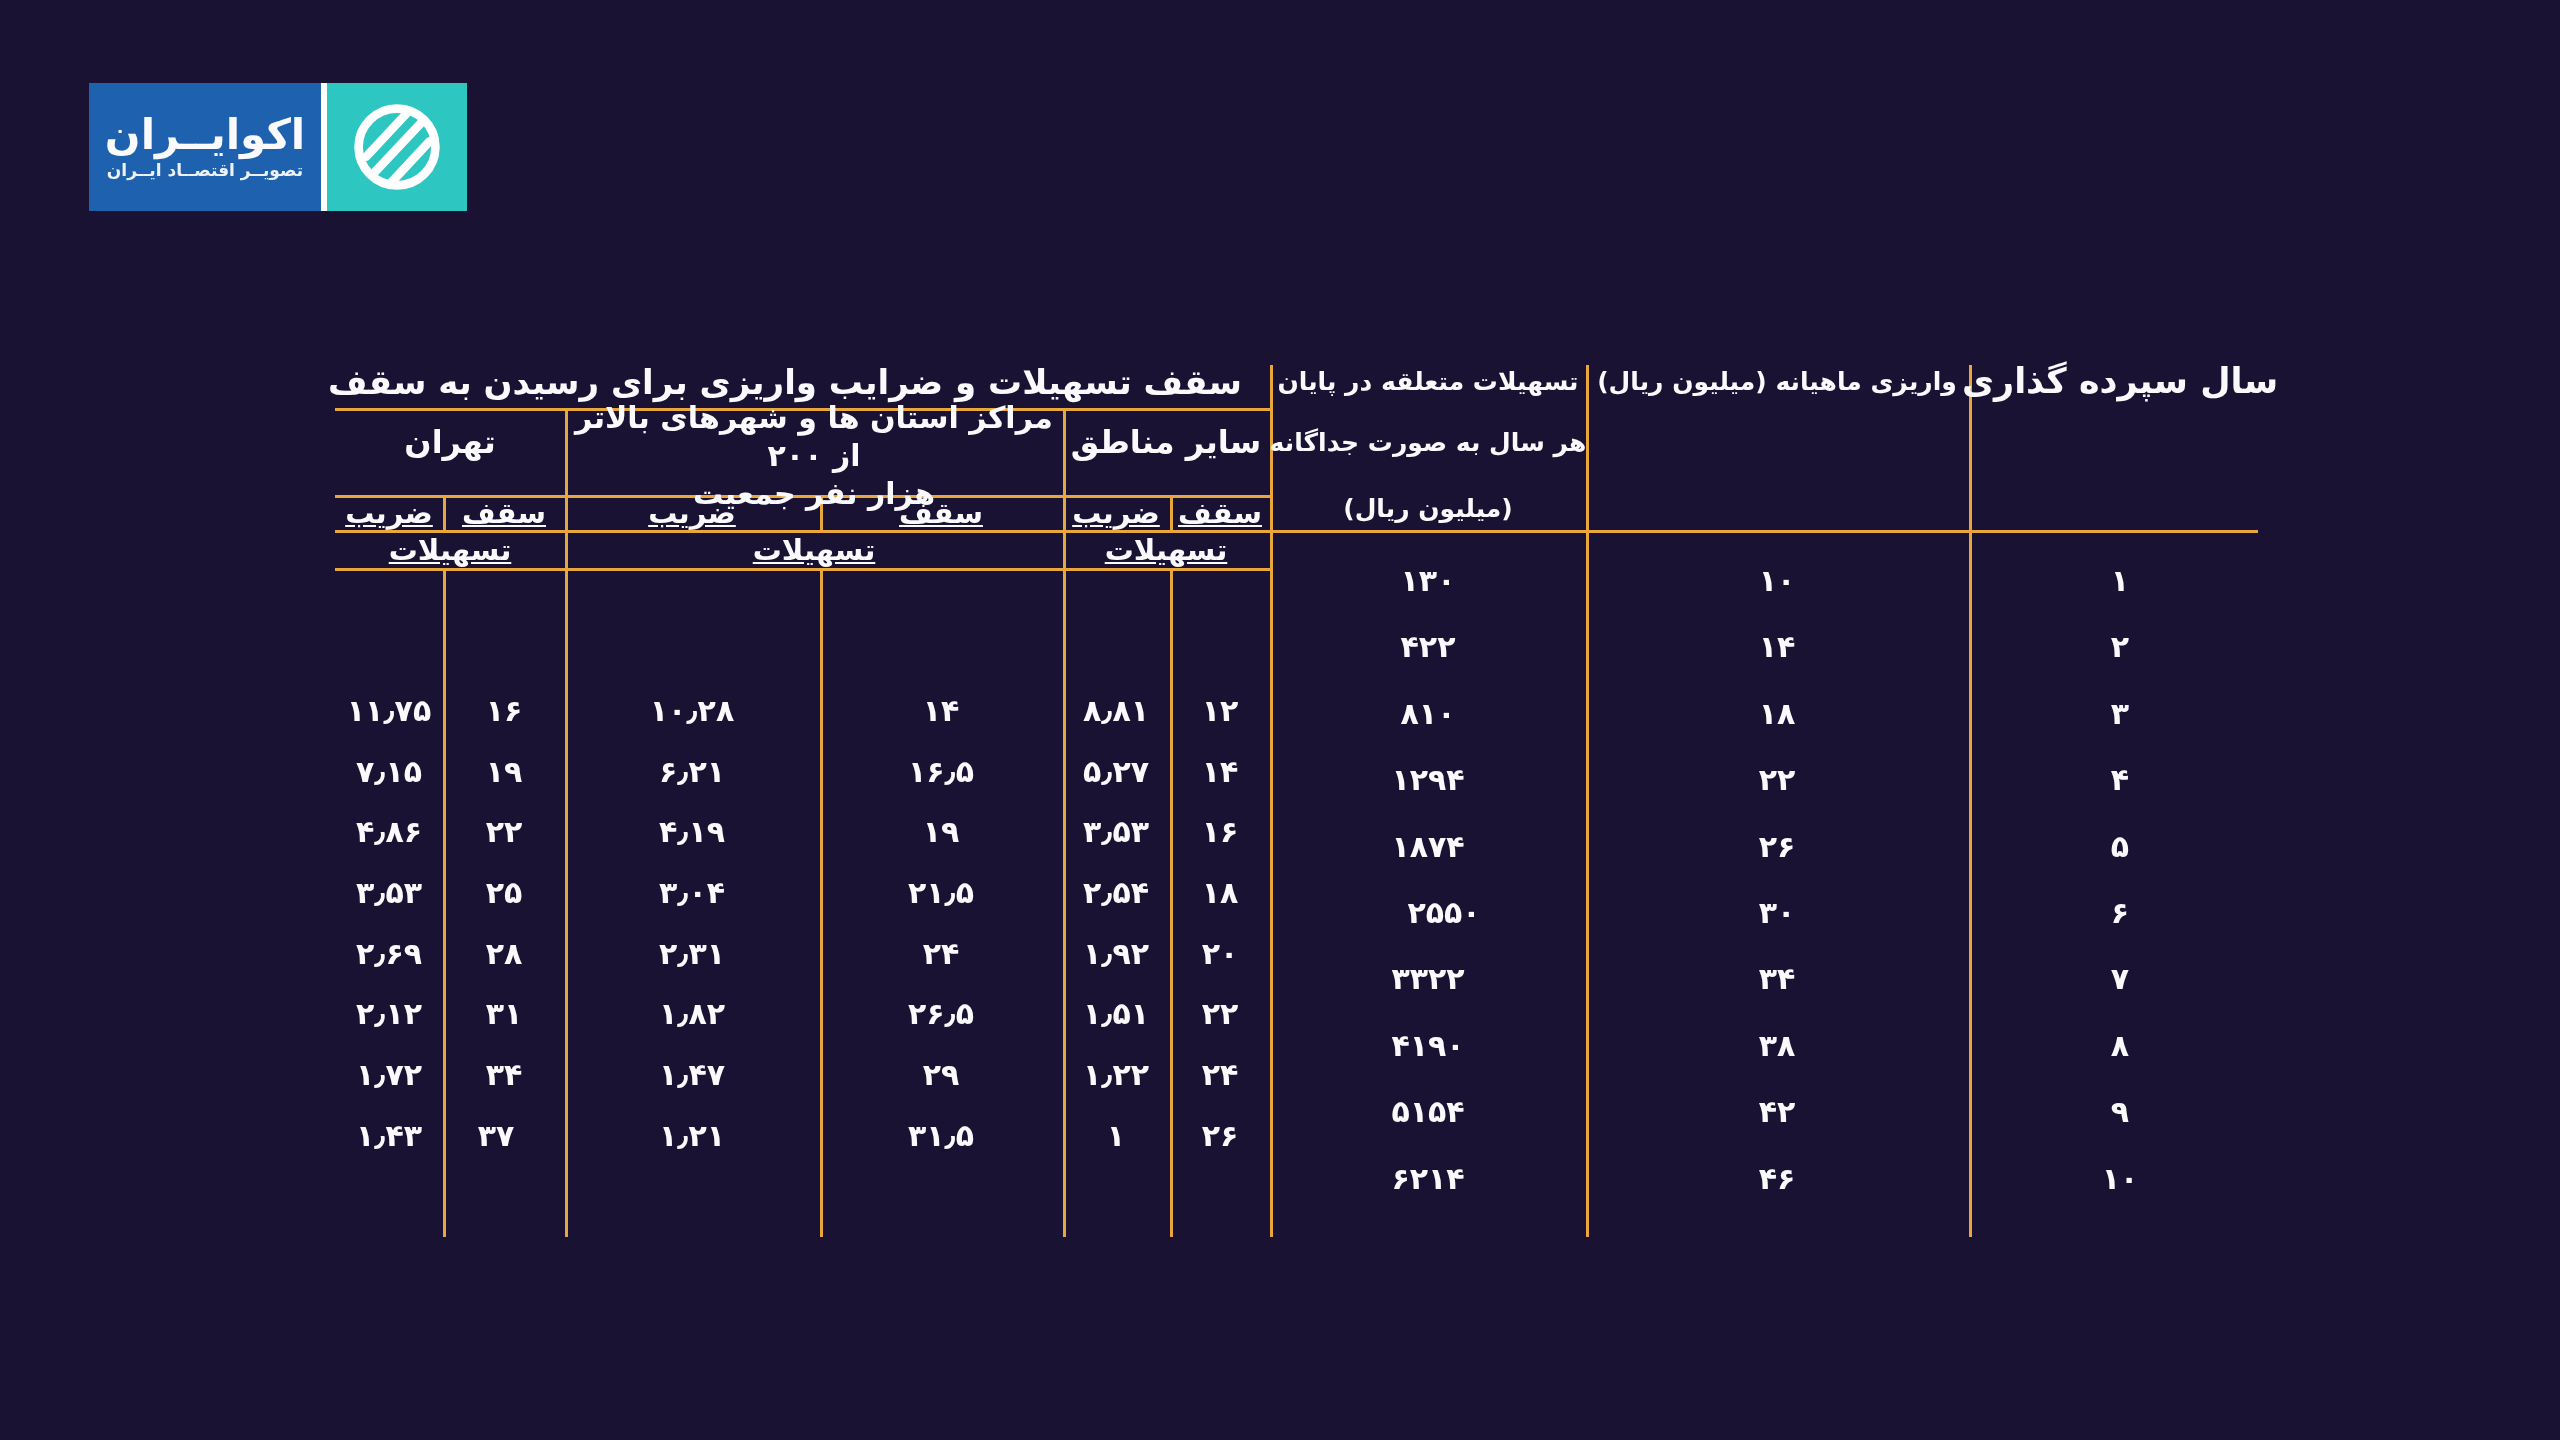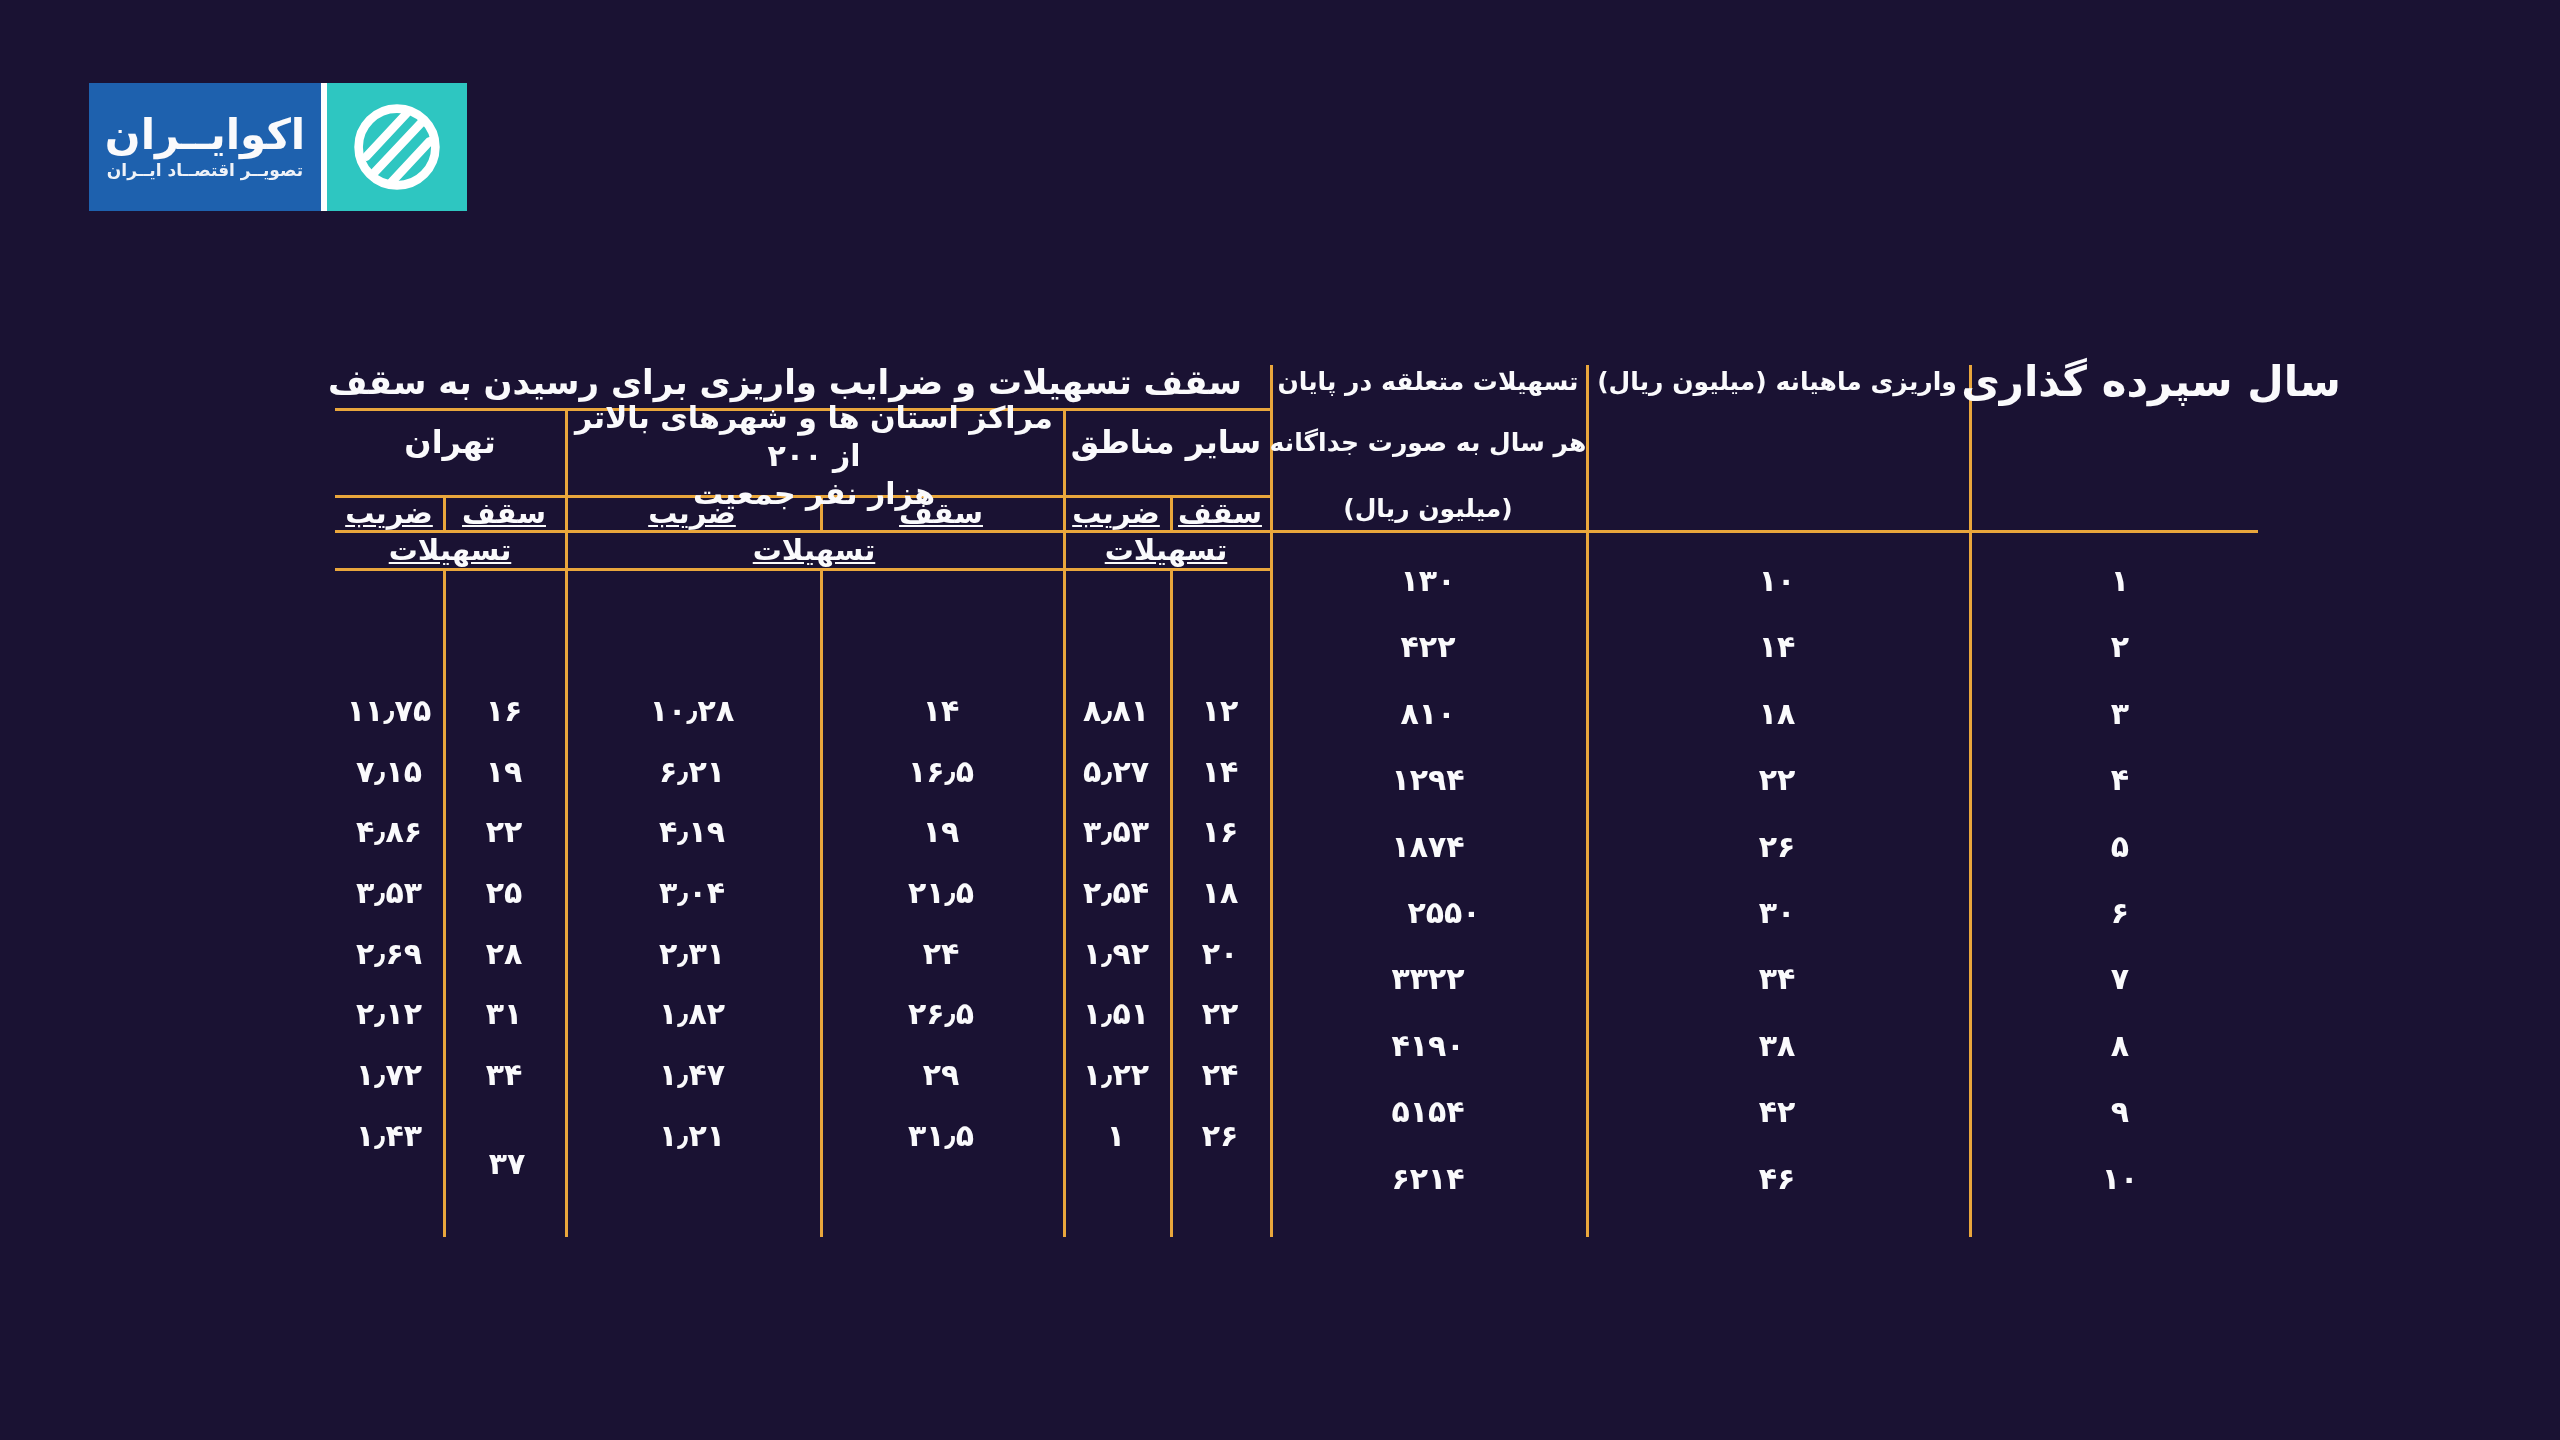--- a/index.html
+++ b/index.html
@@ -25,21 +25,21 @@
   .title{position:absolute;left:1285px;top:196px;transform:translate(-50%,-50%);
          font-size:55px;font-weight:700;white-space:nowrap;}
 
   
   .hline{position:absolute;height:3px;background:var(--gold);}
   .vline{position:absolute;width:3px;background:var(--gold);}
 
   
   .tcell{position:absolute;transform:translate(-50%,-50%);font-weight:700;color:var(--text);
          white-space:nowrap;text-align:center;}
-  .f34{font-size:34px;} .f33{font-size:42px;margin-left:31px;} .f32{font-size:32px;}
+  .f34{font-size:34px;} .f33{font-size:35px;} .f32{font-size:32px;}
   .f31{font-size:25px;} .f29{font-size:29px;text-decoration:underline;}
   .num{font-size:30px;}
   .two-line{white-space:normal;width:500px;line-height:38px;font-size:30px;}
 </style>
 </head>
 <body>
 
 <div class="canvas">
 
   <div class="logo" dir="ltr">
@@ -164,21 +164,21 @@
       <div class="tcell num" style="left: 692px; top: 1013px;">۱٫۸۲</div>
       <div class="tcell num" style="left: 692px; top: 1074px;">۱٫۴۷</div>
       <div class="tcell num" style="left: 692px; top: 1135px;">۱٫۲۱</div>
       <div class="tcell num" style="left: 504px; top: 710px;">۱۶</div>
       <div class="tcell num" style="left: 504px; top: 771px;">۱۹</div>
       <div class="tcell num" style="left: 504px; top: 831px;">۲۲</div>
       <div class="tcell num" style="left: 504px; top: 892px;">۲۵</div>
       <div class="tcell num" style="left: 504px; top: 953px;">۲۸</div>
       <div class="tcell num" style="left: 504px; top: 1013px;">۳۱</div>
       <div class="tcell num" style="left: 504px; top: 1074px;">۳۴</div>
-      <div class="tcell num" style="left: 507px; top: 1135px; margin-top: 28px;">۳۷</div>
+      <div class="tcell num" style="left: 496px; top: 1135px;">۳۷</div>
       <div class="tcell num" style="left: 389px; top: 710px;">۱۱٫۷۵</div>
       <div class="tcell num" style="left: 389px; top: 771px;">۷٫۱۵</div>
       <div class="tcell num" style="left: 389px; top: 831px;">۴٫۸۶</div>
       <div class="tcell num" style="left: 389px; top: 892px;">۳٫۵۳</div>
       <div class="tcell num" style="left: 389px; top: 953px;">۲٫۶۹</div>
       <div class="tcell num" style="left: 389px; top: 1013px;">۲٫۱۲</div>
       <div class="tcell num" style="left: 389px; top: 1074px;">۱٫۷۲</div>
       <div class="tcell num" style="left: 389px; top: 1135px;">۱٫۴۳</div>
     </div>
 

